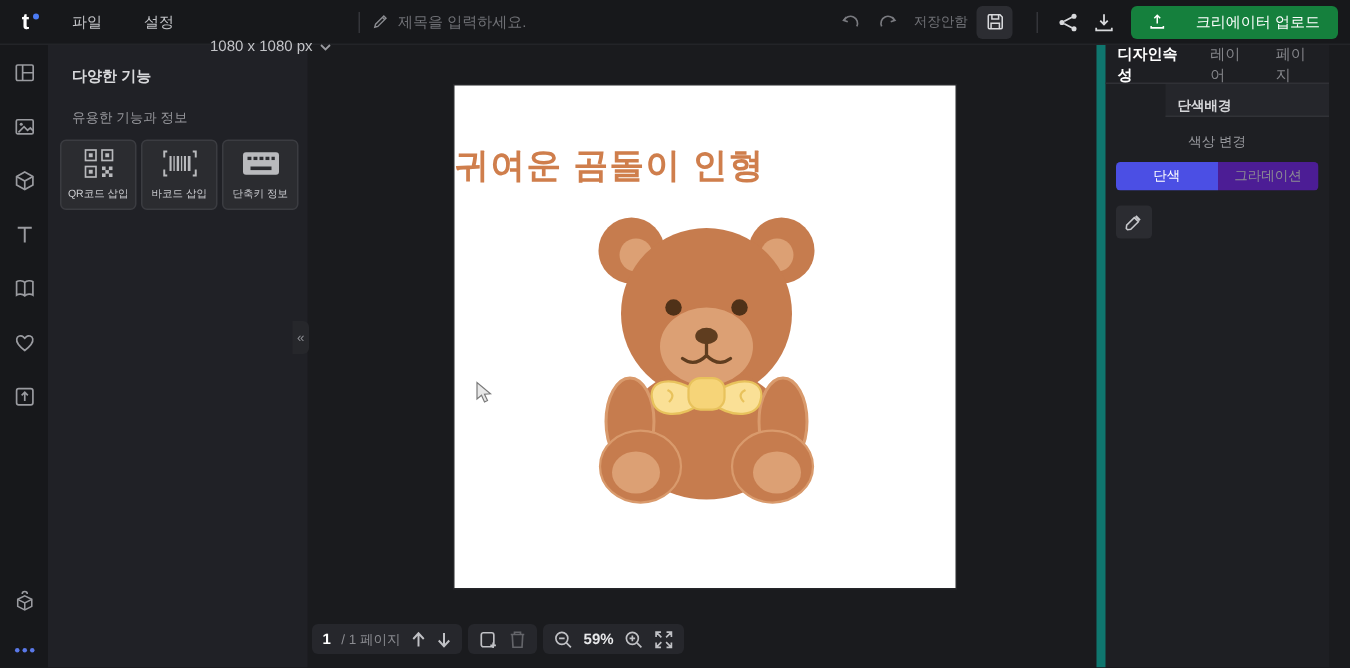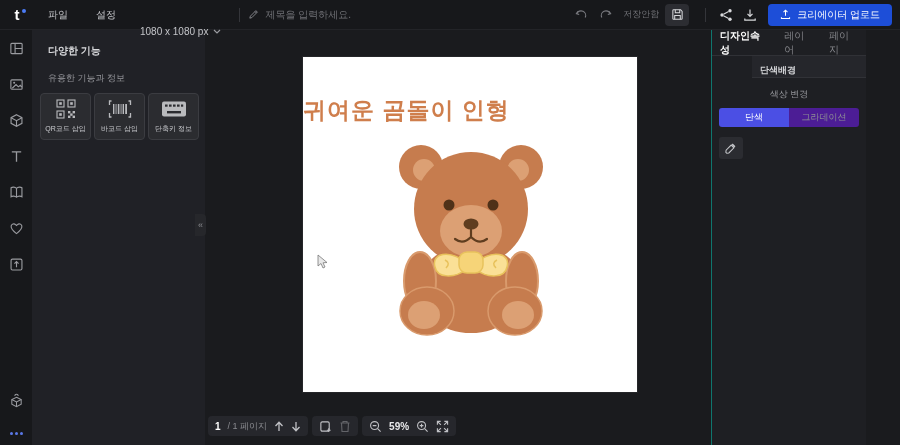--- a/index.html
+++ b/index.html
@@ -16,22 +16,22 @@
   .tb-menu { color:#c3c4c8; font-size:10px; padding:0 14px; cursor:pointer; }
   .tb-size { color:#c3c4c8; font-size:10px; padding:0 10px; display:flex; align-items:center; gap:5px; cursor:pointer;margin-top:33px; }
   .tb-divider { width:1px; height:14px; background:#34353a; margin:0 8px; }
   .tb-title { color:#6f7075; font-size:10px; display:flex; align-items:center; gap:6px; }
   .tb-right { margin-left:auto; display:flex; align-items:center; height:30px; }
   .icon-btn { background:none; border:none; cursor:pointer; display:flex; align-items:center; justify-content:center;
               width:24px; height:24px; }
   .save-status { color:#6f7075; font-size:9px; margin:0 6px; }
   .save-btn { width:24px; height:22px; background:#2c2d32; border:none; border-radius:4px; cursor:pointer;
               display:flex; align-items:center; justify-content:center; margin-right:8px; }
-  .upload-btn { height:22px; background:#1d4ed8; color:#fff; font-size:10px; border:none; border-radius:4px;
-                padding:0 12px; margin:0 8px 0 6px; display:flex; align-items:center; gap:6px; cursor:pointer;
+  .upload-btn { height:22px; background:#15803d; color:#fff; font-size:10px; border:none; border-radius:4px;
+                padding:0 12px; margin:0 8px 0 6px; display:flex; align-items:center; gap:20px; cursor:pointer;
                 font-family:"Liberation Sans", sans-serif; }
 
   
   .sidebar { position:absolute; left:0; top:30px; width:32px; height:415px; background:#17181b; z-index:20; }
   .side-item { width:32px; height:36px; display:flex; align-items:center; justify-content:center; cursor:pointer; }
   .side-bottom { position:absolute; bottom:6px; left:0; width:32px; display:flex; flex-direction:column; align-items:center; gap:10px; }
   .more-dots { display:flex; gap:2px; cursor:pointer; padding:4px; }
   .more-dots i { width:3px; height:3px; border-radius:50%; background:#5a78e8; }
 
   
@@ -59,22 +59,22 @@
   
   .btoolbar { position:absolute; left:3px; bottom:9px; display:flex; gap:4px; align-items:center; }
   .bt-group { height:20px; background:#26272c; border-radius:4px; display:flex; align-items:center; padding:0 7px; gap:7px; }
   .bt-text { font-size:10px; color:#ffffff; font-weight:bold; }
   .bt-sub { font-size:9px; color:#8a8b90; }
   .bt-icon { background:none; border:none; cursor:pointer; display:flex; align-items:center; justify-content:center; padding:0; }
   .bt-icon.disabled { opacity:0.4; cursor:default; }
   .zoom-pct { font-size:10px; color:#e8e9eb; font-weight:bold; }
 
   
-  .right-panel { position:absolute; left:711px; top:0px; width:155px; height:445px; background:#1e1f23;
-                 border-left:1px solid #0f766e; z-index:15; }
+  .right-panel { position:absolute; left:731px; top:0px; width:155px; height:445px; background:#1e1f23;
+                 border-left:6px solid #0f766e; z-index:15; }
   .rp-topstrip { height:30px; background:#17181b; border-bottom:1px solid #232428; display:flex; align-items:center; }
   .rp-tabs { height:26px; display:flex; align-items:center; gap:16px; padding:0 8px; border-bottom:1px solid #303136; }
   .rp-tab { font-size:10px; color:#84858a; cursor:pointer; }
   .rp-tab.active { color:#ffffff; font-weight:bold; }
   .rp-section { height:22px; background:#25262b; border-bottom:1px solid #313237; display:flex; align-items:flex-end; padding:0 8px;margin-left:40px; }
   .rp-section span { color:#d4d5d8; font-size:9px; font-weight:bold; }
   .rp-body { padding:10px 7px;text-align:center; }
   .rp-label { color:#96979c; font-size:9px; margin-bottom:7px; }
   .seg { display:flex; height:19px; border-radius:3px; overflow:hidden; }
   .seg-item { flex:1; display:flex; align-items:center; justify-content:center; font-size:9px; cursor:pointer; }

